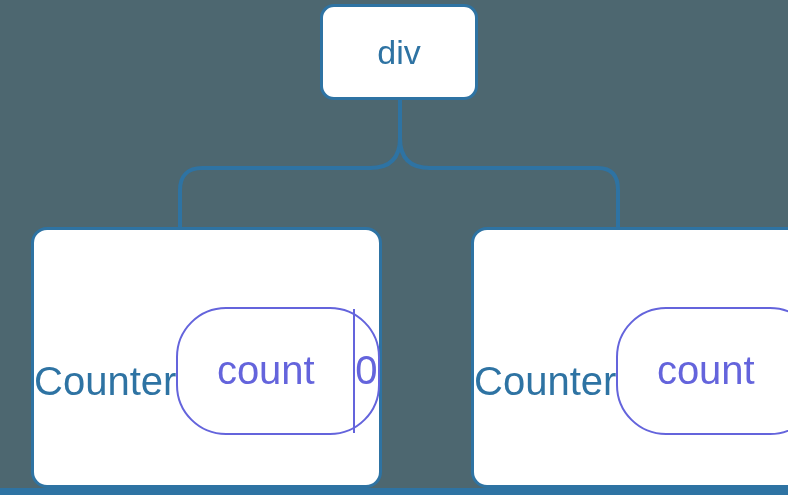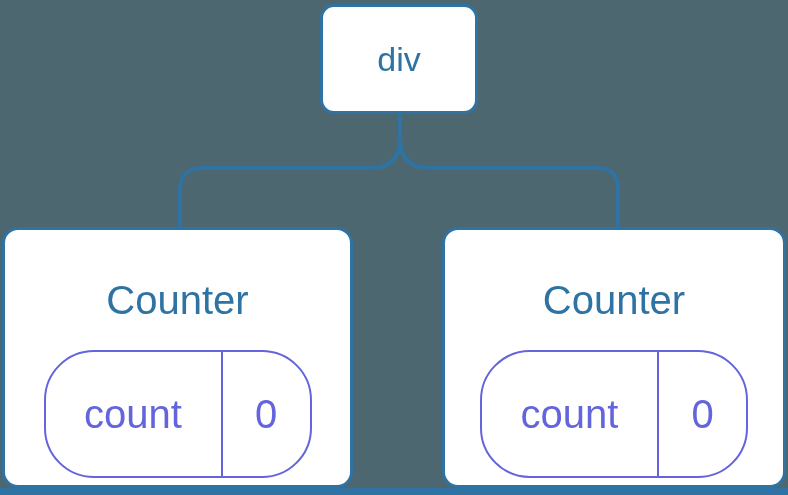--- a/index.html
+++ b/index.html
@@ -32,42 +32,43 @@
   .conn {
     fill: none;
     stroke: var(--blue);
     stroke-width: 4px;
   }
   .root-node {
     position: absolute;
     left: 320px;
     top: 4px;
     width: 158px;
-    height: 110px;
+    height: 96px;
     box-sizing: border-box;
     background: var(--card_bg);
     border: 3px solid var(--blue);
     border-radius: 14px;
     display: flex;
     align-items: center;
     justify-content: center;
     color: var(--blue);
     font-size: 34px;
   }
   .card {
     position: absolute;
     top: 227px;
     height: 261px;
     box-sizing: border-box;
     background: var(--card_bg);
     border: 3px solid var(--blue);
     border-radius: 16px;
     display: flex;
-    flex-direction: column;
+    flex-direction: row;
     align-items: center;
+    margin-left: 29px;
   }
   .card-left  { left: 2px;   width: 351px; }
   .card-right { left: 442px; width: 344px; }
   .card-title {
     margin-top: 46px;
     font-size: 40px;
     line-height: 48px;
     color: var(--blue);
   }
   .pill {

